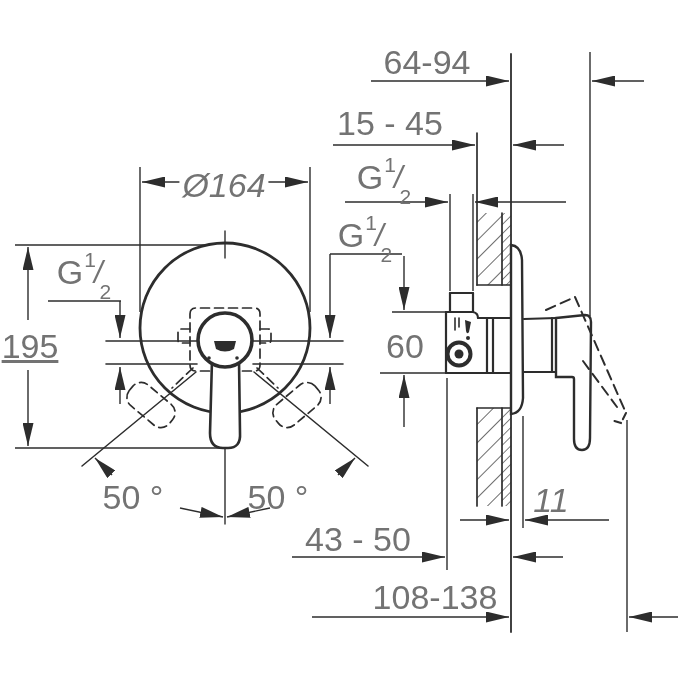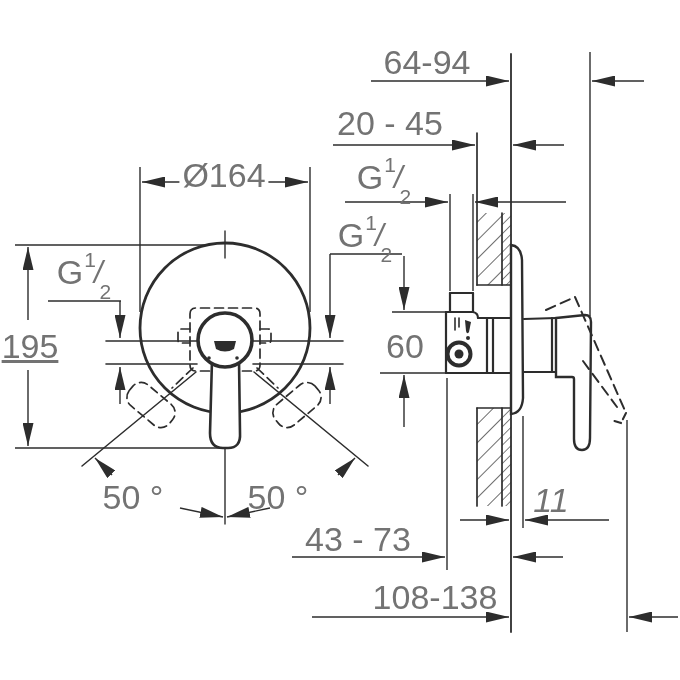--- a/index.html
+++ b/index.html
@@ -192,43 +192,43 @@
     <line x1="292" y1="557" x2="445" y2="557" marker-end="url(#ah)"></line>
     <line x1="563" y1="557" x2="513" y2="557" marker-end="url(#ah)"></line>
 
     <line x1="312" y1="617" x2="509" y2="617" marker-end="url(#ah)"></line>
     <line x1="678" y1="617" x2="629" y2="617" marker-end="url(#ah)"></line>
   </g>
 </svg>
 
 <div class="dim-label" style="left:427px;top:62px;">64-94</div>
 
-<div class="dim-label" style="left:390px;top:123px;">20 - 45</div>
+<div class="dim-label" style="left:390px;top:123px;">15 - 45</div>
 
 <div class="dim-label g12" style="left:384px;top:179px;">
   <span>G</span><sup>1</sup><span class="slash">/</span><sub>2</sub>
 </div>
 
 <div class="dim-label g12" style="left:365px;top:237px;">
   <span>G</span><sup>1</sup><span class="slash">/</span><sub>2</sub>
 </div>
 
 <div class="dim-label g12" style="left:84px;top:274px;">
   <span>G</span><sup>1</sup><span class="slash">/</span><sub>2</sub>
 </div>
 
-<div class="dim-label bg-white" style="left:224px;top:175px;">Ø164</div>
+<div class="dim-label bg-white" style="left:224px;top:185px;font-style:italic;">Ø164</div>
 
 <div class="dim-label bg-white" style="left:30px;top:346px;text-decoration:underline;">195</div>
 
 <div class="dim-label" style="left:405px;top:346px;text-align:right;">60</div>
 
 <div class="dim-label" style="left:133px;top:497px;">50 °</div>
 
 <div class="dim-label" style="left:278px;top:497px;">50 °</div>
 
 <div class="dim-label" style="left:551px;top:500px;font-style:italic;">11</div>
 
-<div class="dim-label" style="left:358px;top:539px;">43 - 73</div>
+<div class="dim-label" style="left:358px;top:539px;">43 - 50</div>
 
 <div class="dim-label" style="left:387px;top:597px;margin-left:48px;">108-138</div>
 
 </div>
 
 </body></html>

